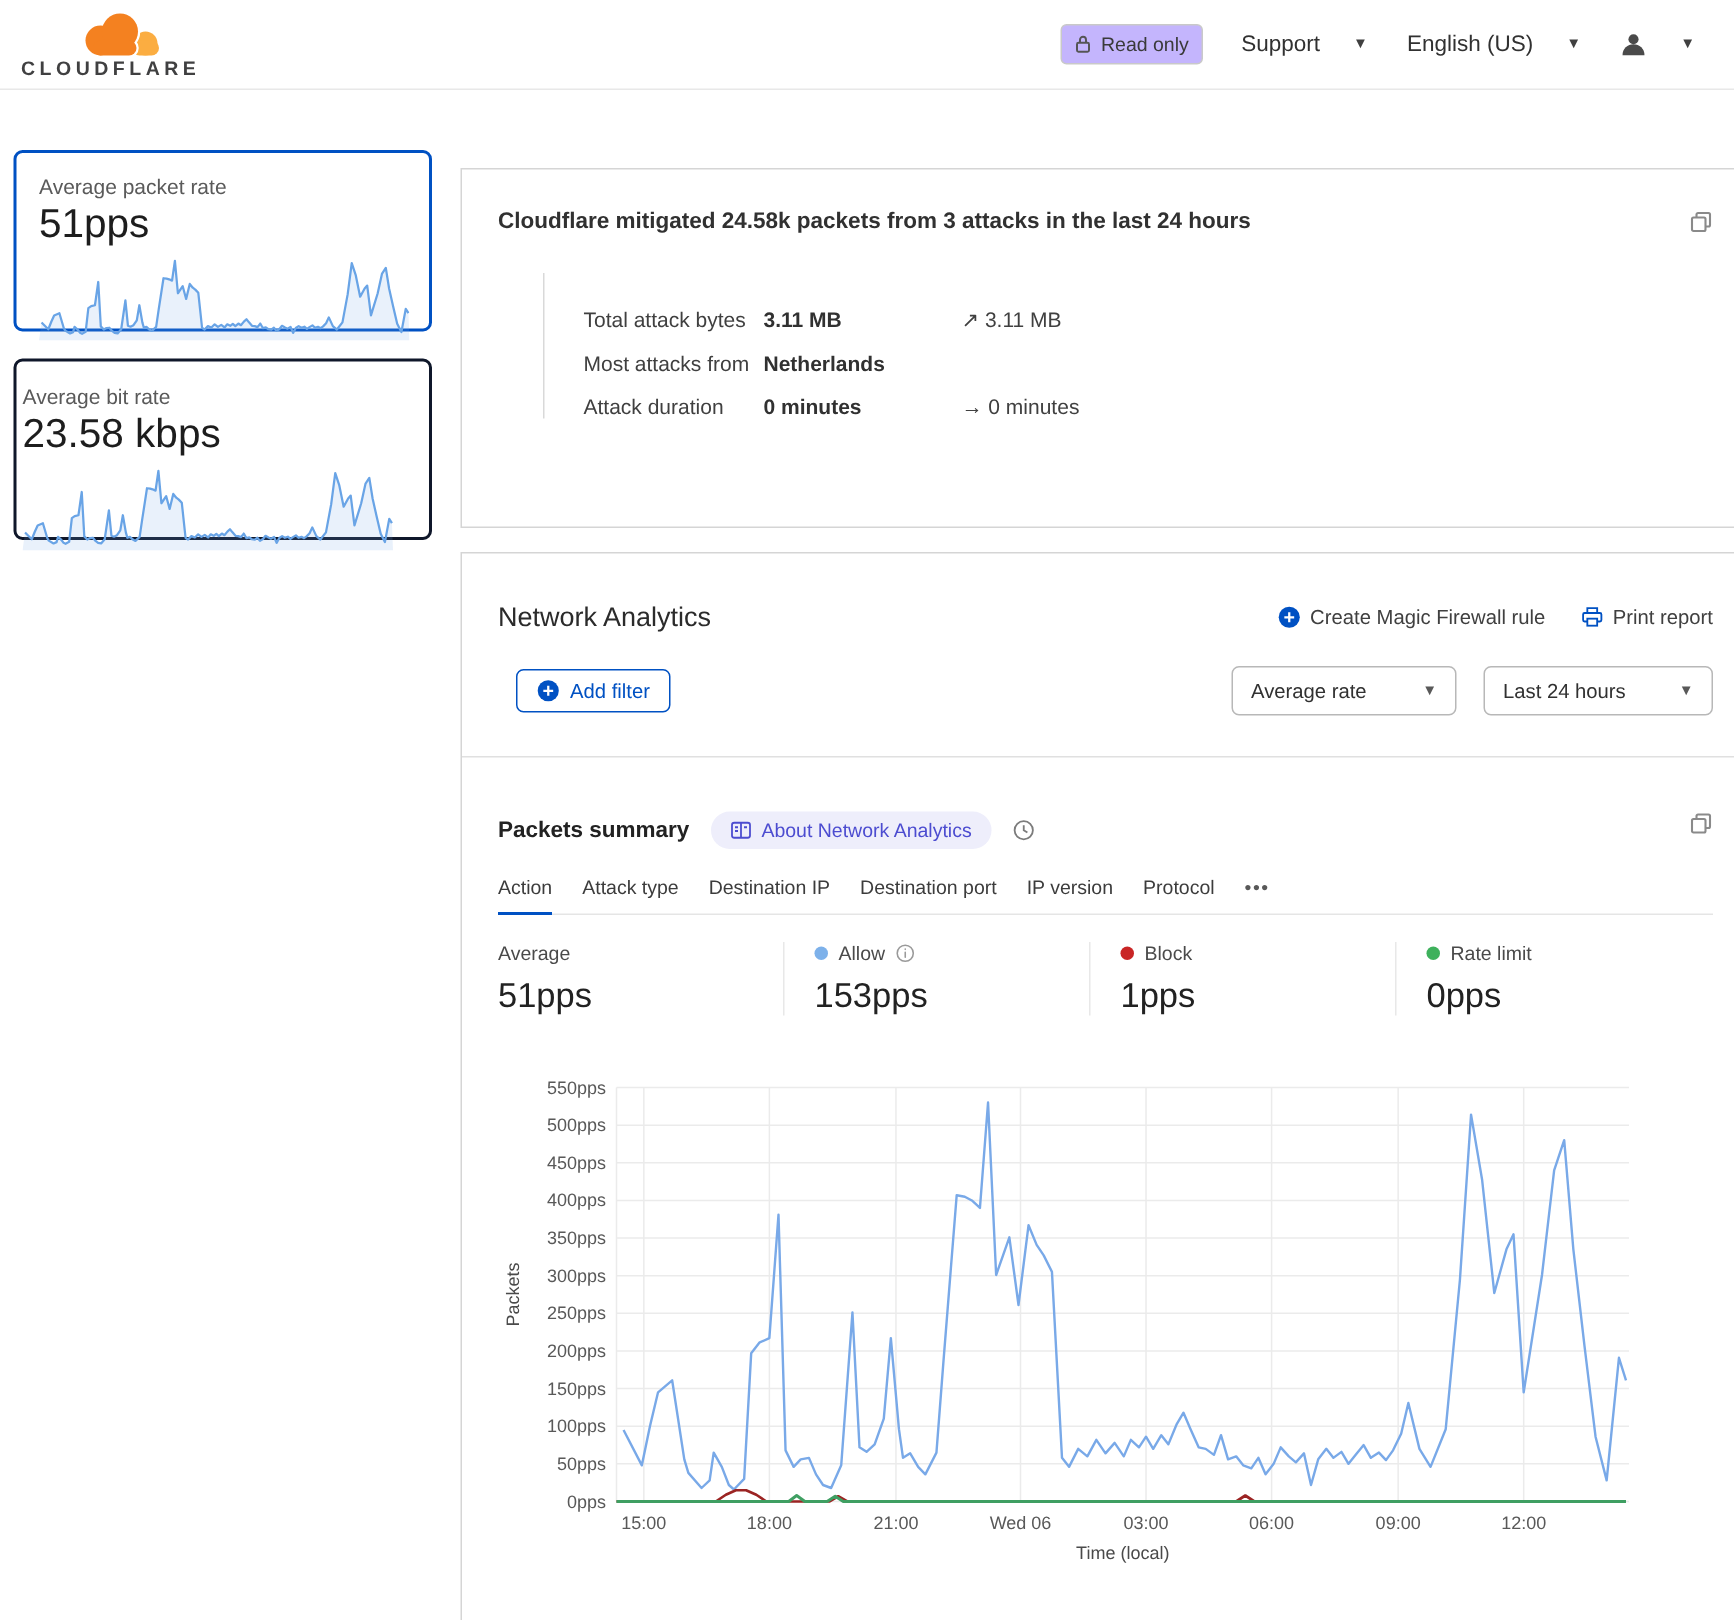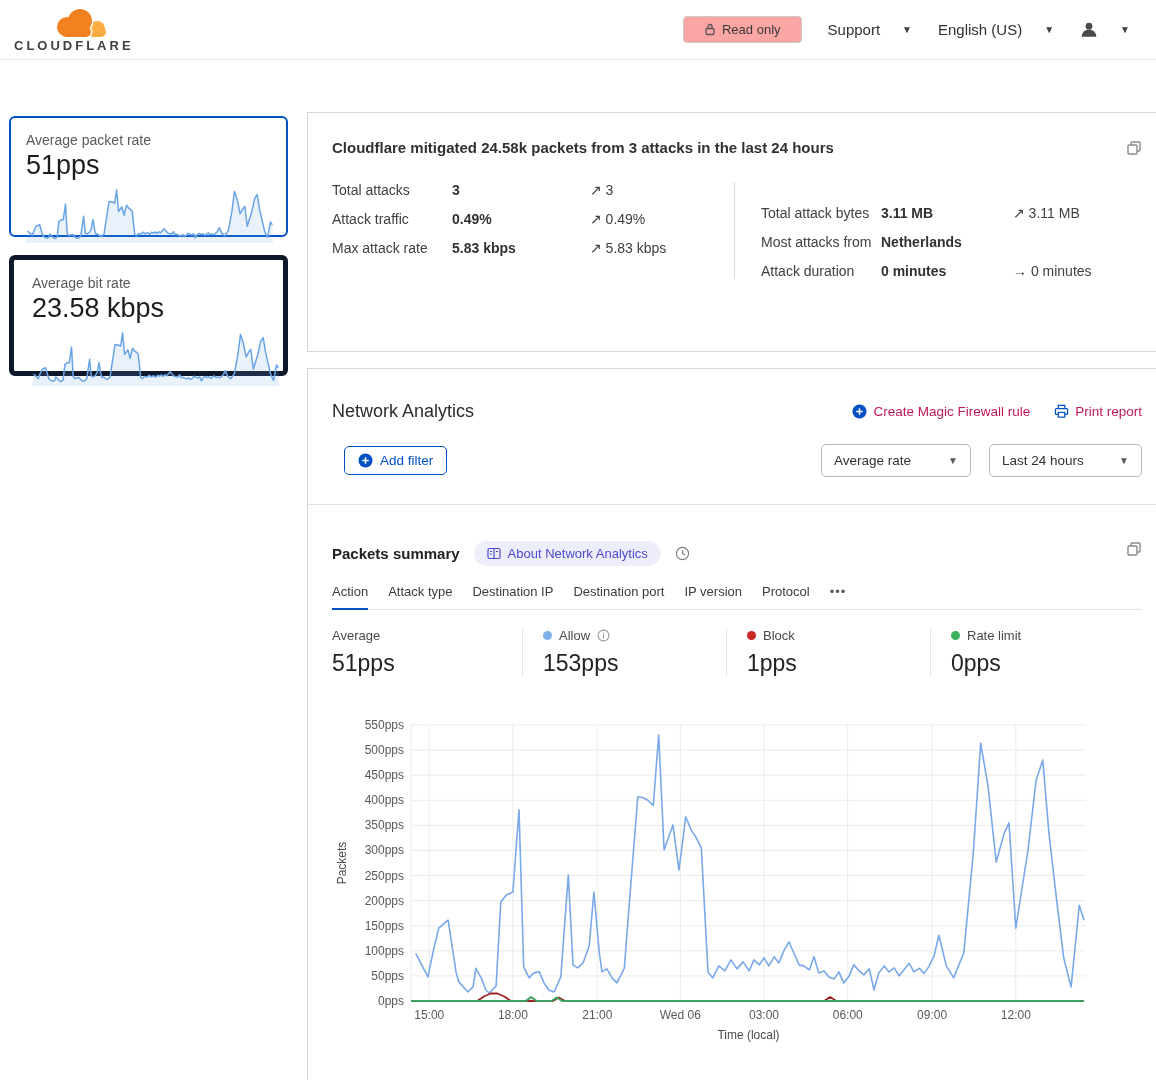--- a/index.html
+++ b/index.html
@@ -4,26 +4,26 @@
 <style>
   * { box-sizing: border-box; margin: 0; padding: 0; }
   html,body { width:1156px; height:1080px; overflow:hidden; background:#fff;
     font-family:"Liberation Sans", sans-serif; color:#313131; }
   .header { position:absolute; left:0; top:0; width:1156px; height:60px;
     border-bottom:1px solid #e8e8e8; display:flex; align-items:center; justify-content:space-between; }
   .logo-block { margin-left:14px; width:120px; }
   .logo-cloud { display:block; margin-left:36px; }
   .logo-text { font-size:13px; font-weight:bold; letter-spacing:3px; color:#404041; margin-top:-3px; }
   .header-right { display:flex; align-items:center; gap:26px; margin-right:26px; }
-  .readonly-badge { display:flex; align-items:center; gap:6px; background:#fca5a5;
-    border:1px solid #c9c9c9; border-radius:4px; padding:5px 20px; font-size:13px; color:#3a3a3a; }
+  .readonly-badge { display:flex; align-items:center; gap:6px; background:#c4b5fd;
+    border:1px solid #c9c9c9; border-radius:4px; padding:5px 8px; font-size:13px; color:#3a3a3a; }
   .hdr-item { display:flex; align-items:center; gap:22px; font-size:15px; color:#313131; cursor:pointer; }
   .caret { font-size:10px; color:#404040; }
-  .cards { position:absolute; left:9px; top:116px; width:279px; }
-  .card { border:5px solid #0f172a; border-radius:6px; padding:15px 18px 10px; height:121px; margin-bottom:18px; background:#fff; }
+  .cards { position:absolute; left:9px; top:100px; width:279px; }
+  .card { border:2px solid #0f172a; border-radius:6px; padding:15px 4px 10px; height:121px; margin-bottom:18px; background:#fff; }
   .card.selected { border:2px solid #0051c3; padding:14px 15px 9px; }
   .card-label { font-size:14px; color:#5a5a5a; }
   .card-value { font-size:27px; color:#1d1d1d; font-weight:500; margin-top:2px; }
   .sparkline { display:block; margin-top:4px; }
   .main { position:absolute; left:307px; top:112px; width:860px; }
   .panel { border:1px solid #d5d5d5; background:#fff; }
   .attack-panel { height:240px; padding:26px 24px; }
   .panel-title-row { display:flex; justify-content:space-between; align-items:center; }
   .attack-title { font-size:15px; font-weight:bold; color:#313131; }
   .copy-icon { color:#8a8a8a; cursor:pointer; }
@@ -33,21 +33,21 @@
   .grid-right { grid-template-columns:120px 132px 1fr; flex:1;margin-top:23px; }
   .v-divider { border-left:1px solid #d9d9d9; margin:0 26px 0 30px; }
   .g-label { color:#404040; }
   .g-value { font-weight:bold; color:#313131; }
   .g-trend { color:#404040; }
   .na-panel { margin-top:16px; height:760px; }
   .na-head { padding:32px 24px 0; height:136px; border-bottom:1px solid #e0e0e0; }
   .na-title-row { display:flex; justify-content:space-between; align-items:center; }
   .na-title { font-size:18px; font-weight:400; color:#2b2b2b; }
   .na-links { display:flex; gap:24px; }
-  .link { display:flex; align-items:center; gap:6px; color:#be185d; font-size:13.5px; cursor:pointer; text-decoration:none; }
+  .link { display:flex; align-items:center; gap:6px; color:#404040; font-size:13.5px; cursor:pointer; text-decoration:none; }
   .filter-row { display:flex; justify-content:space-between; align-items:center; margin-top:22px;padding-left:12px; }
   .add-filter-btn { display:flex; align-items:center; gap:7px; border:1px solid #0051c3; color:#0051c3;
     background:#fff; border-radius:5px; padding:6px 13px; font-size:13.5px; cursor:pointer; }
   .selects { display:flex; gap:18px; }
   .select { display:flex; justify-content:space-between; align-items:center; border:1px solid #b8b8b8;
     border-radius:5px; height:33px; padding:0 12px; font-size:13.5px; color:#313131; cursor:pointer; background:#fff; }
   .select-metric { width:150px; } .select-range { width:153px; }
   .select .caret { color:#595959; }
   .packets-head { padding:36px 24px 0; }
   .pk-title-row { display:flex; justify-content:space-between; align-items:flex-start; }
@@ -144,31 +144,20 @@
 
   <div class="panel attack-panel">
     <div class="panel-title-row">
       <div class="attack-title">Cloudflare mitigated 24.58k packets from 3 attacks in the last 24 hours</div>
       <svg class="copy-icon" width="16" height="16" viewBox="0 0 16 16" fill="none" stroke="#8a8a8a" stroke-width="1.4">
         <rect x="2" y="5" width="9" height="9" rx="1"></rect>
         <path d="M5 5V3a1 1 0 0 1 1-1h7a1 1 0 0 1 1 1v7a1 1 0 0 1-1 1h-2"></path>
       </svg>
     </div>
     <div class="attack-grid-wrap">
-      <div class="stat-grid grid-left">
-        <div class="g-label">Total attacks</div>
-        <div class="g-value">3</div>
-        <div class="g-trend">↗ 3</div>
-        <div class="g-label">Attack traffic</div>
-        <div class="g-value">0.49%</div>
-        <div class="g-trend">↗ 0.49%</div>
-        <div class="g-label">Max attack rate</div>
-        <div class="g-value">5.83 kbps</div>
-        <div class="g-trend">↗ 5.83 kbps</div>
-      </div>
       <div class="v-divider"></div>
       <div class="stat-grid grid-right">
         <div class="g-label">Total attack bytes</div>
         <div class="g-value">3.11 MB</div>
         <div class="g-trend">↗ 3.11 MB</div>
         <div class="g-label">Most attacks from</div>
         <div class="g-value">Netherlands</div>
         <div class="g-trend"></div>
         <div class="g-label">Attack duration</div>
         <div class="g-value">0 minutes</div>

